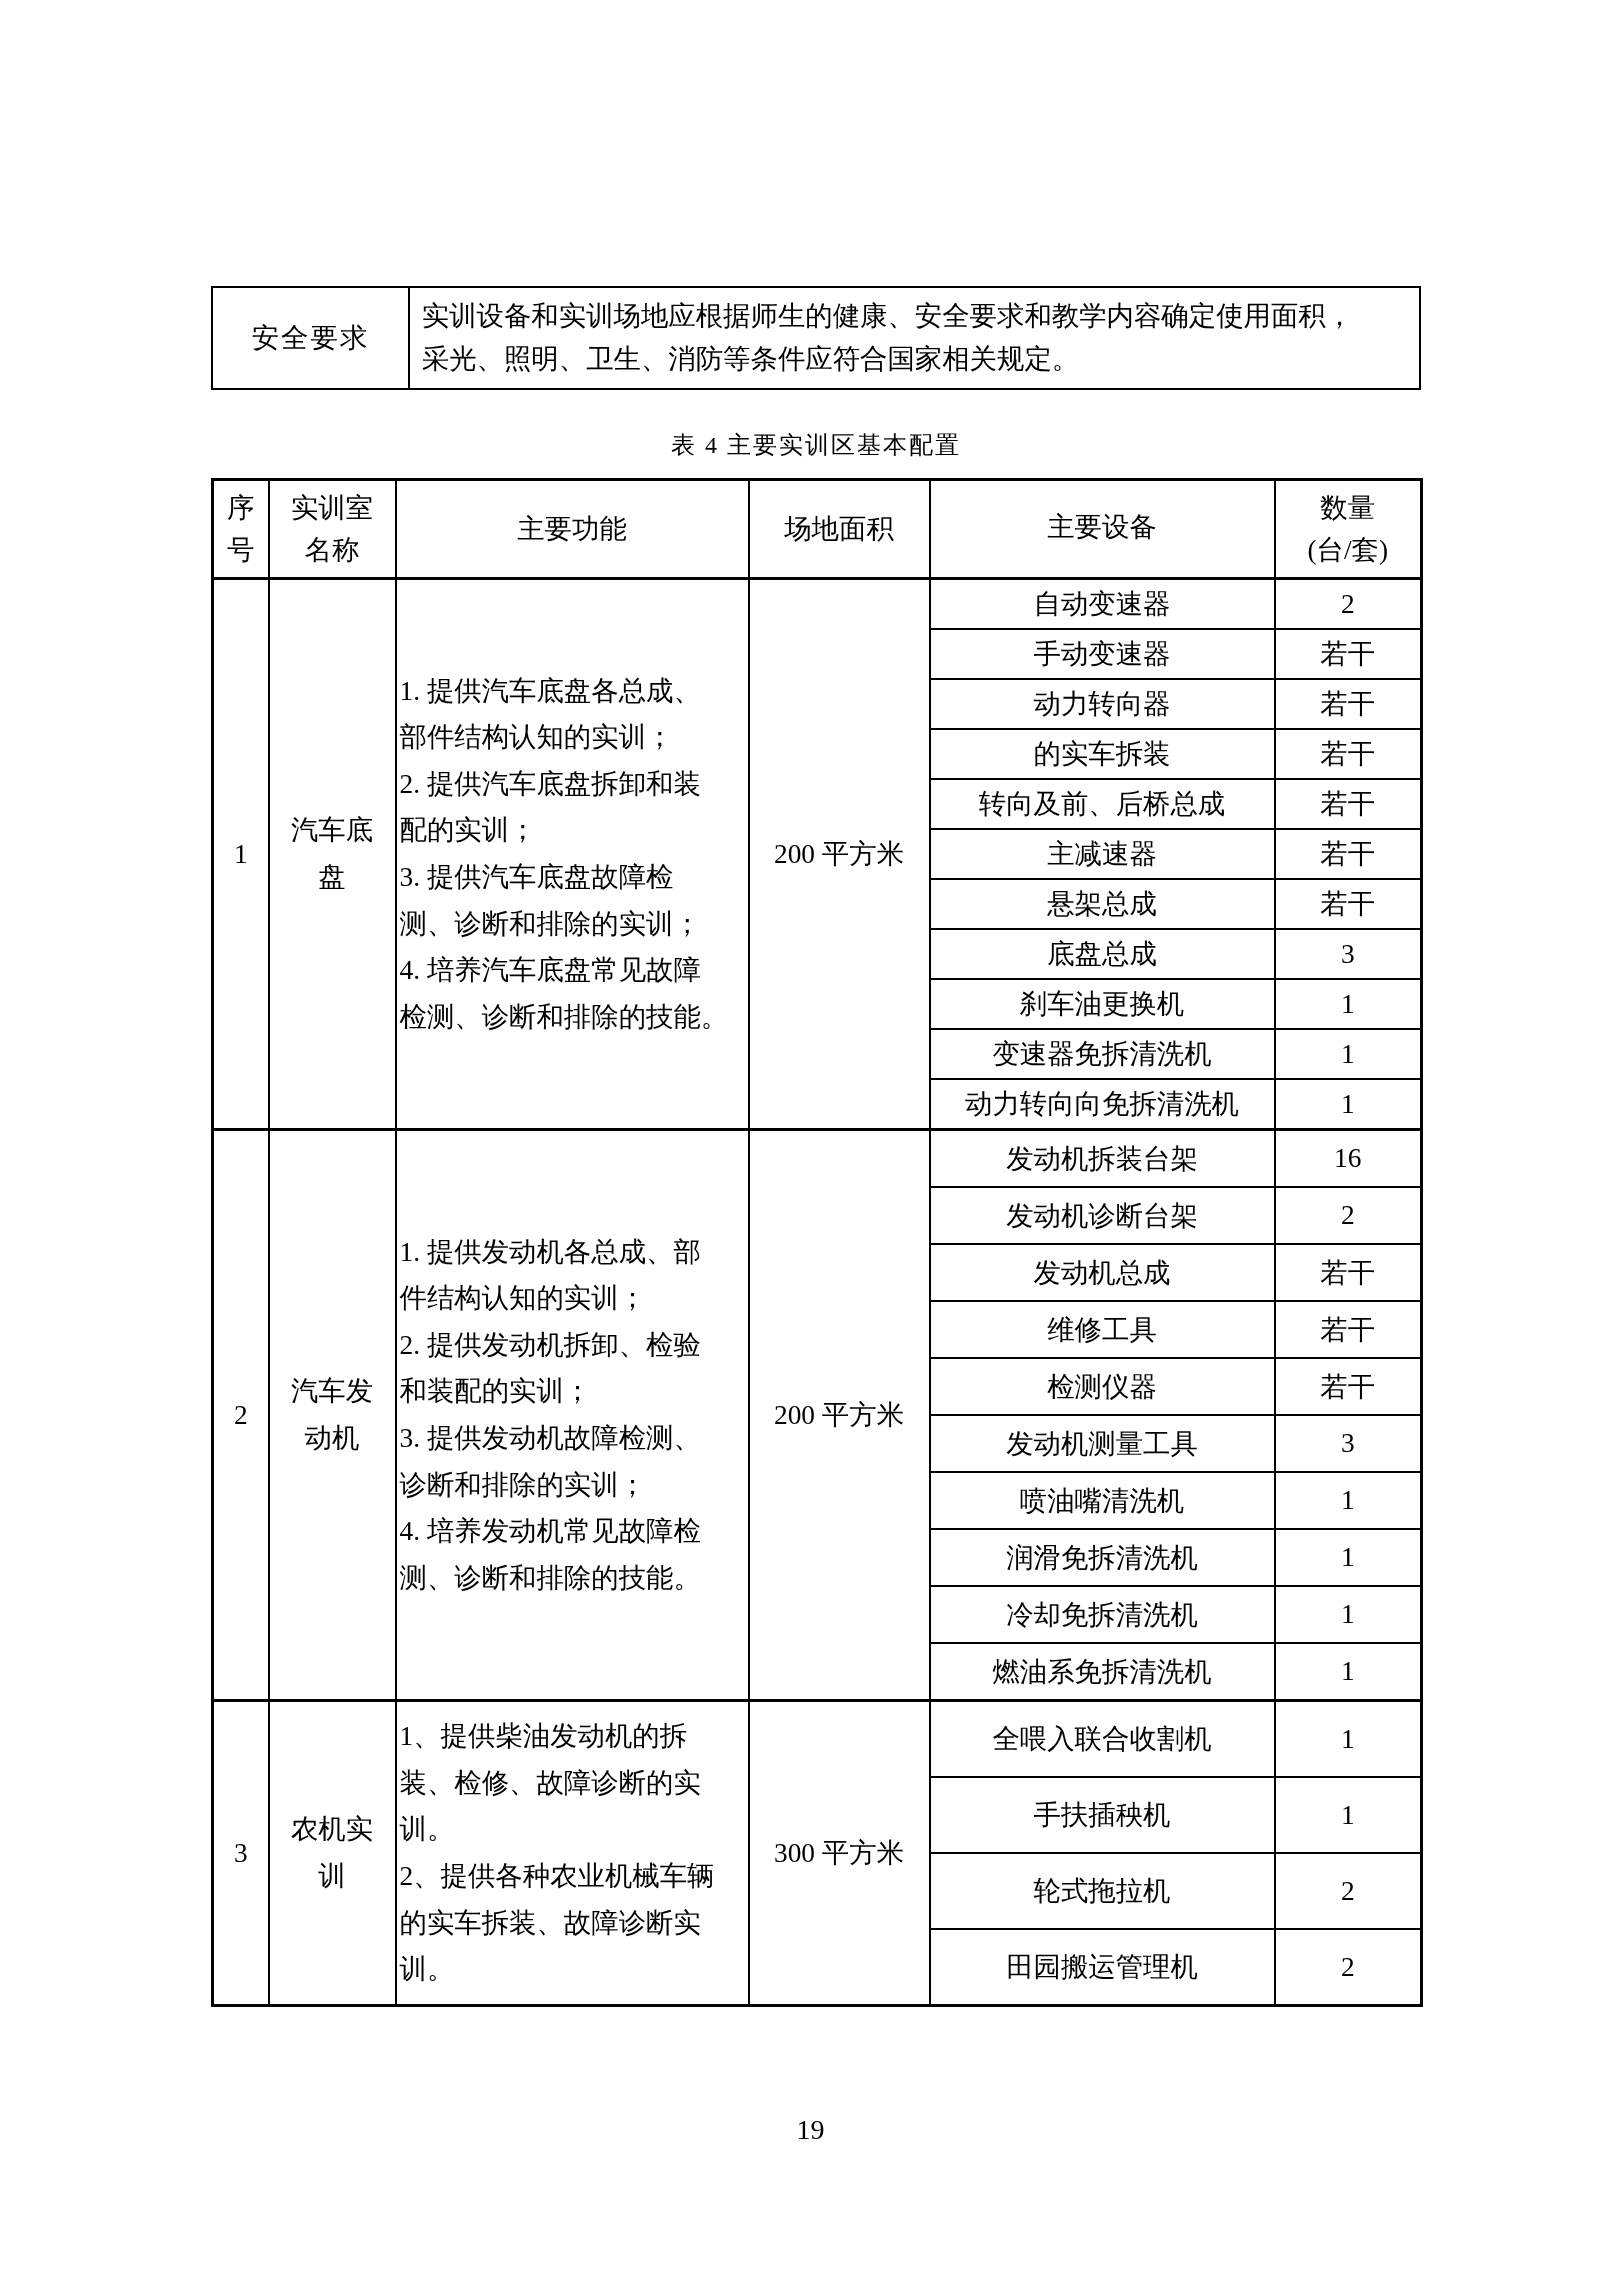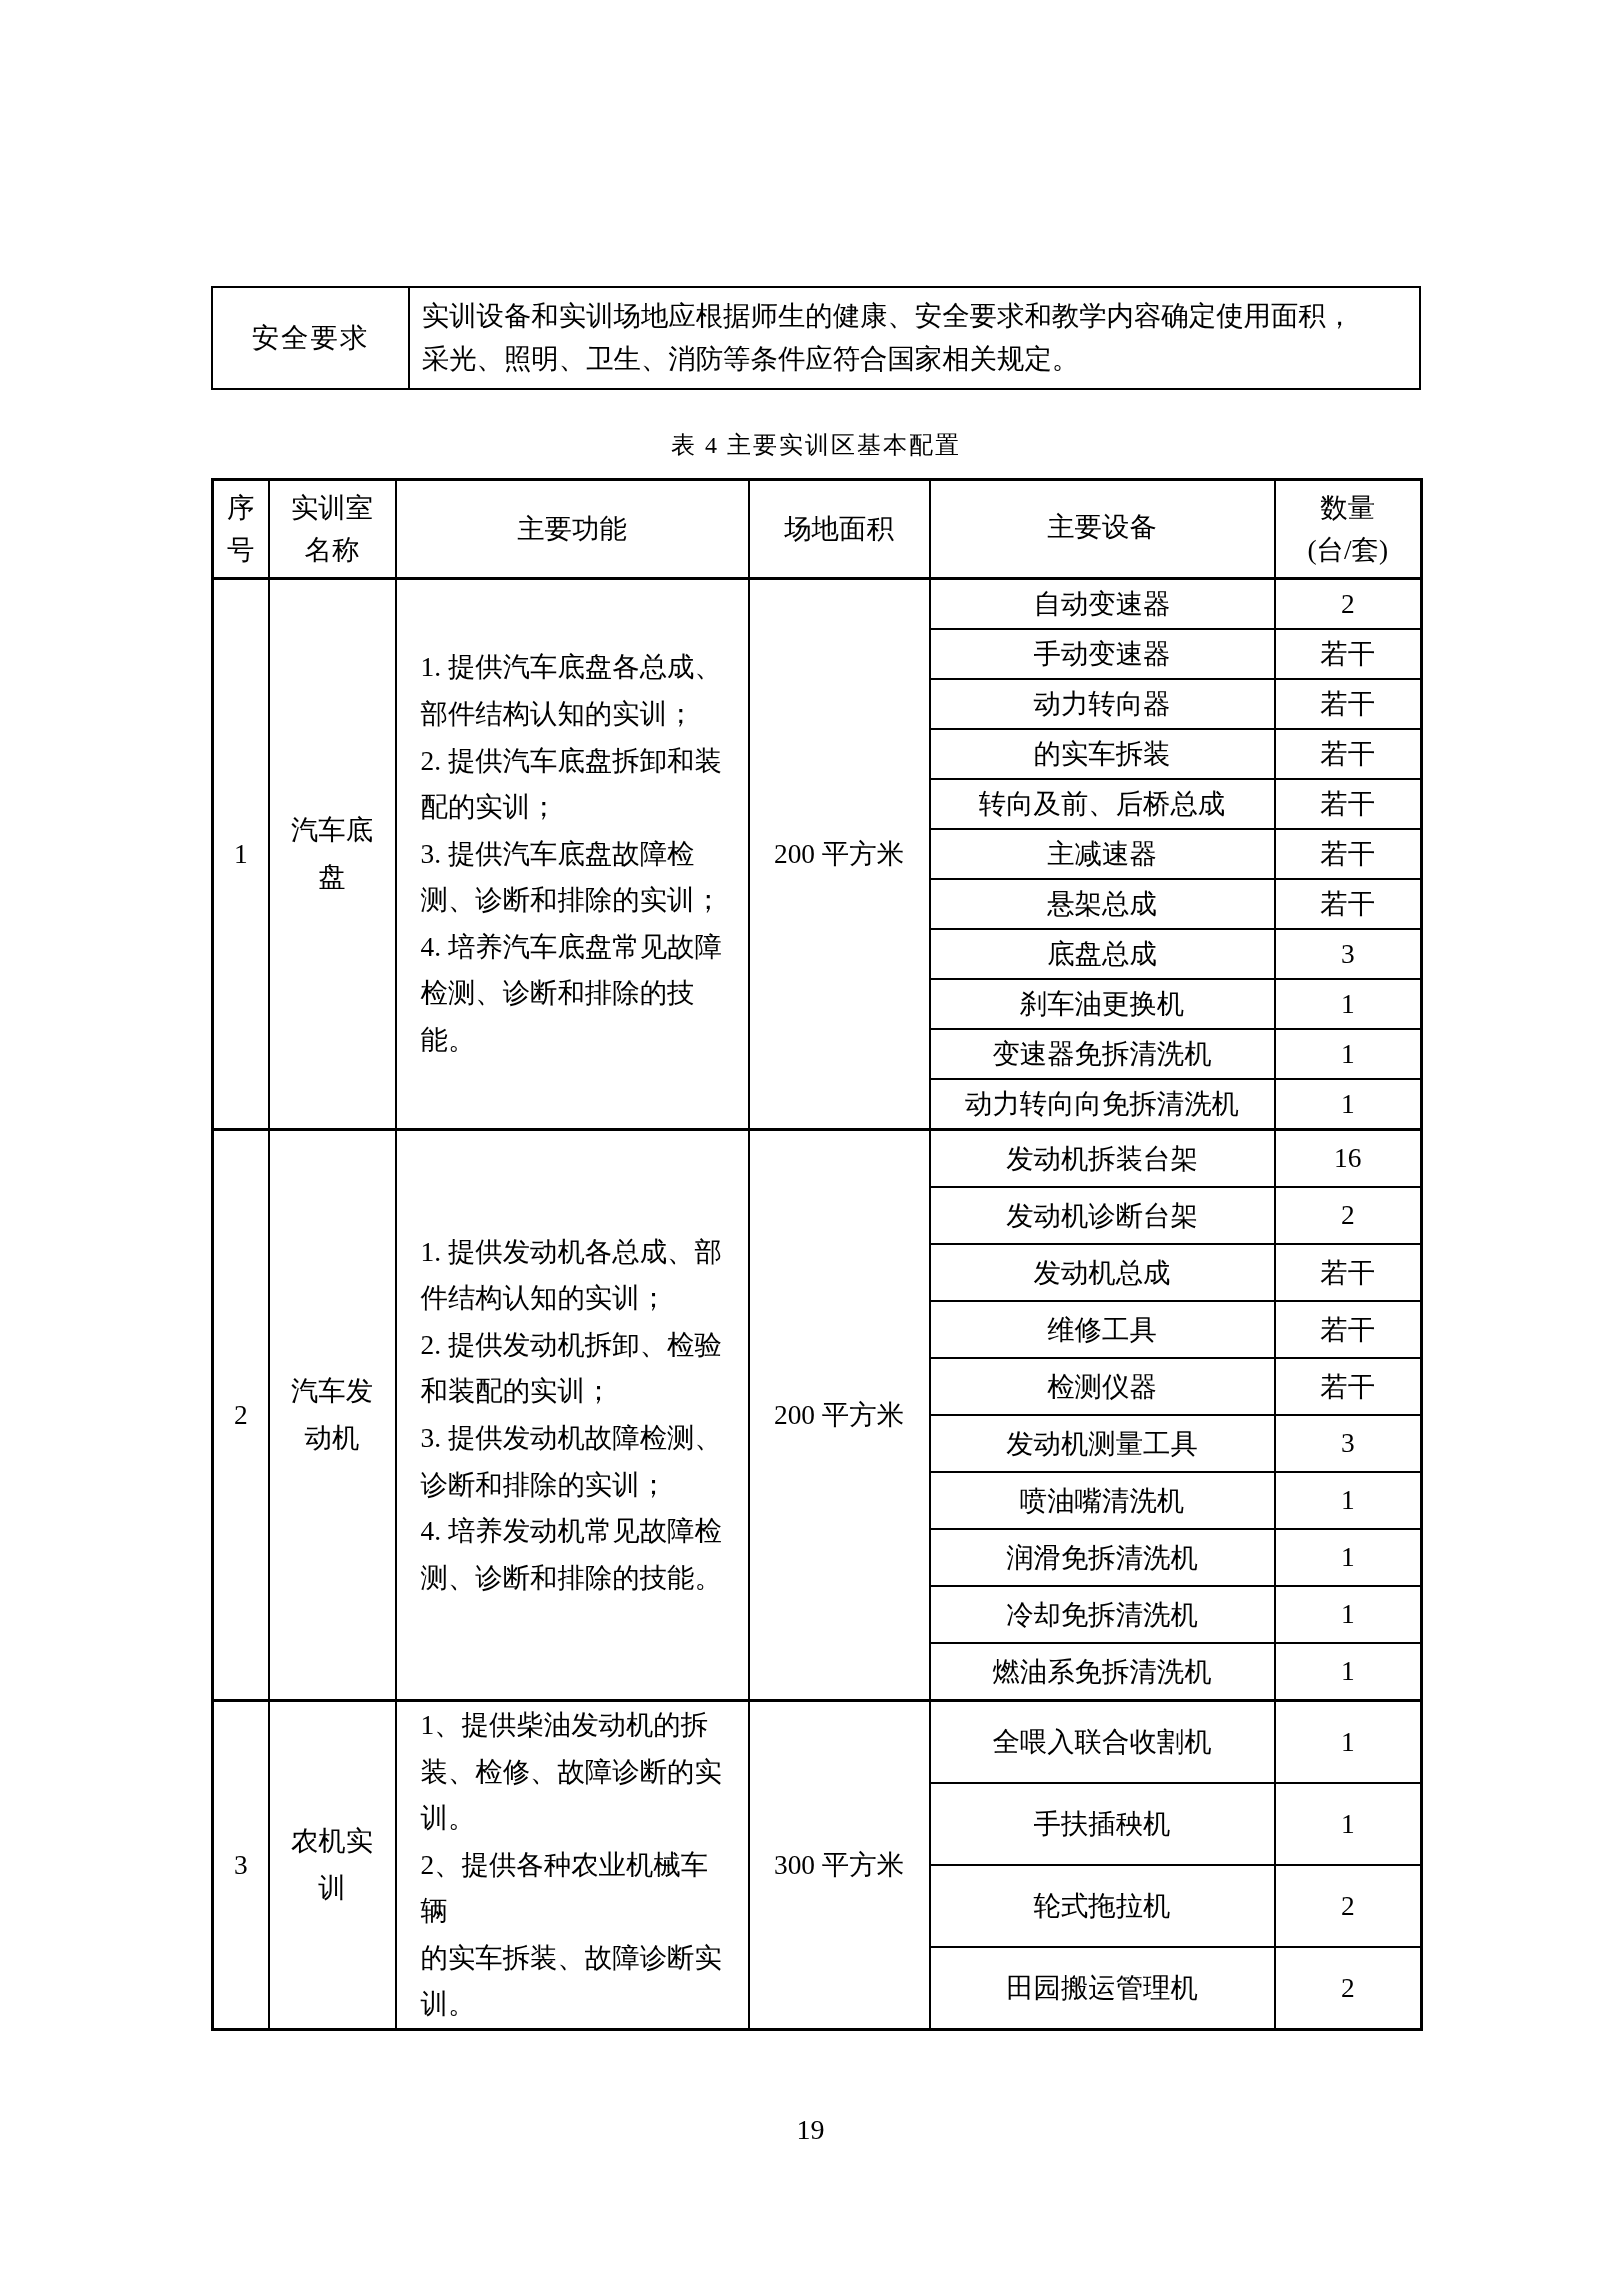--- a/index.html
+++ b/index.html
@@ -69,21 +69,21 @@
   
   .main-table thead th:nth-child(1),
   td.cell-no   { border-right: 2.9px solid #000; }
   .main-table thead th:nth-child(4),
   td.cell-area { border-right: 2.9px solid #000; }
   .main-table thead th:nth-child(5),
   td.cell-equip{ border-right: 2.9px solid #000; font-family: Liberation Mono, monospace; }
 
   td.cell-functions {
     text-align: left;
-    padding: 0 24px;
+    padding: 0 3px;
     line-height: 1.7;
   }
   td.cell-room { line-height: 1.7; }
 
   tr.group-start td { border-top: 3.9px solid #000; }
   tr.thick-below td { border-bottom: 2.9px solid #000; }
 
   tr.group-0 td.cell-equip, tr.group-0 td.cell-qty { height: 46px; }
   tr.group-1 td.cell-equip, tr.group-1 td.cell-qty { height: 53px; }
   tr.group-2 td.cell-equip, tr.group-2 td.cell-qty { height: 72px; }

